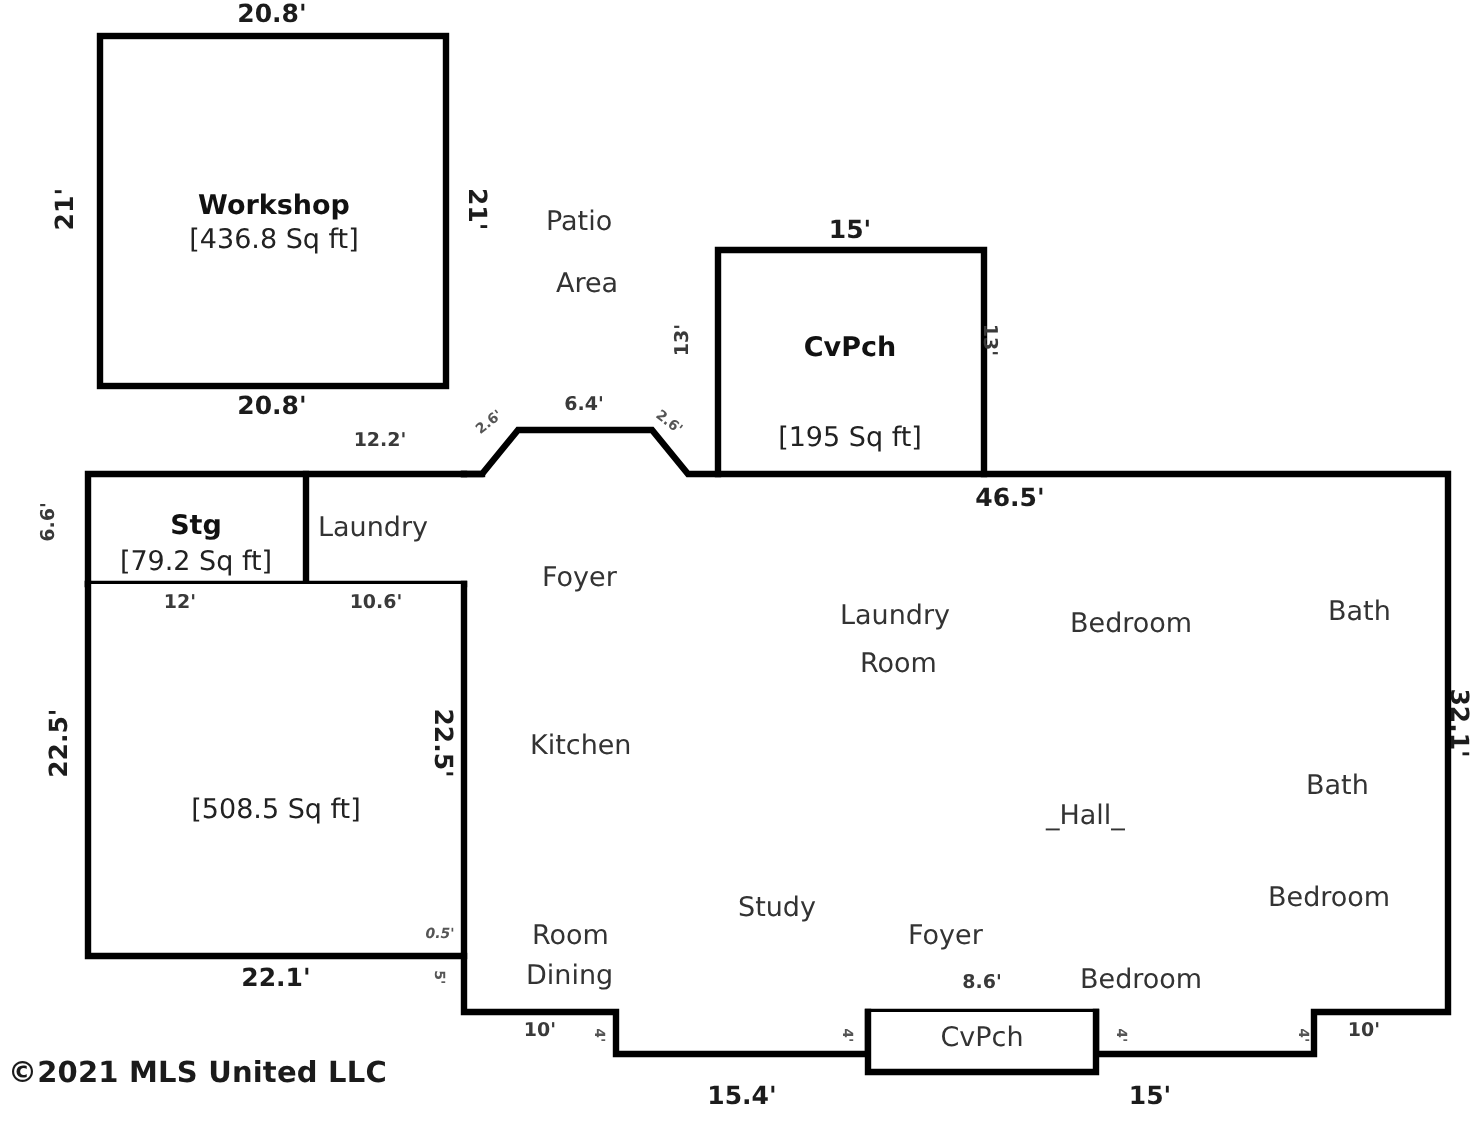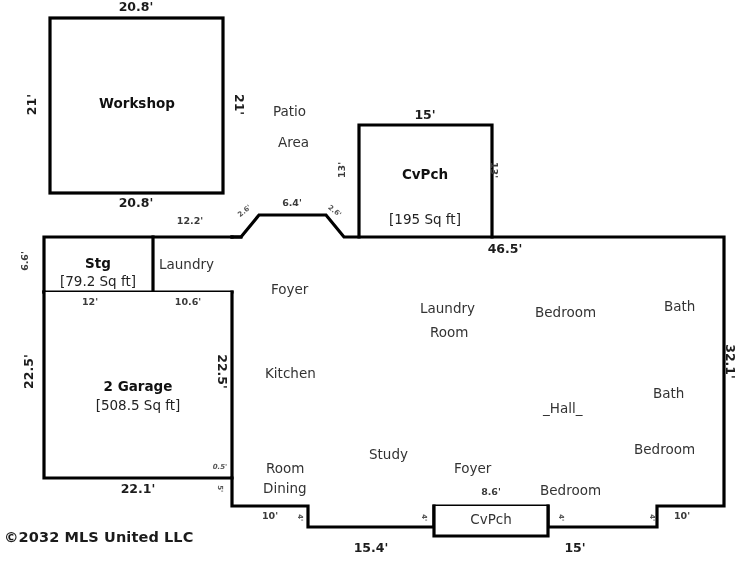--- a/index.html
+++ b/index.html
@@ -139,20 +139,21 @@
     <rect class="room-fill" x="434" y="506" width="114" height="30"></rect>
     <path class="wall" d="M 434 506 L 434 536 L 548 536 L 548 506"></path>
 
   </svg>
 
   <div class="lbl dim ctr" style="left:106px; top:0px; width:60px;">20.8'</div>
   <div class="lbl dim ctr" style="left:106px; top:196px; width:60px;">20.8'</div>
   <div class="lbl dim rot-ccw ctr" style="left:12px; top:98px; width:40px;">21'</div>
   <div class="lbl dim rot-cw ctr" style="left:219px; top:98px; width:40px;">21'</div>
   <div class="lbl room-name bold ctr" style="left:77px; top:96px; width:120px;">Workshop</div>
+  <div class="lbl room-area ctr" style="left:77px; top:113px; width:120px;">[436.8 Sq ft]</div>
 
   <div class="lbl room-name" style="left:273px; top:104px;">Patio</div>
   <div class="lbl room-name" style="left:278px; top:135px;">Area</div>
 
   <div class="lbl dim ctr" style="left:395px; top:108px; width:60px;">15'</div>
   <div class="lbl dim-sm rot-ccw ctr" style="left:326px; top:165px; width:32px;">13'</div>
   <div class="lbl dim-sm rot-cw ctr" style="left:478px; top:165px; width:32px;">13'</div>
   <div class="lbl room-name bold ctr" style="left:365px; top:167px; width:120px;">CvPch</div>
   <div class="lbl room-area ctr" style="left:365px; top:187px; width:120px;margin-top:25px;">[195 Sq ft]</div>
 
@@ -165,21 +166,20 @@
 
   <div class="lbl dim-sm rot-ccw ctr" style="left:8px; top:256px; width:34px;">6.6'</div>
   <div class="lbl room-name bold ctr" style="left:58px; top:256px; width:80px;">Stg</div>
   <div class="lbl room-area ctr" style="left:48px; top:274px; width:100px;">[79.2 Sq ft]</div>
   <div class="lbl room-name" style="left:159px; top:257px;">Laundry</div>
 
   <div class="lbl dim-sm ctr" style="left:70px; top:297px; width:40px;">12'</div>
   <div class="lbl dim-sm ctr" style="left:165px; top:297px; width:46px;">10.6'</div>
   <div class="lbl dim rot-ccw ctr" style="left:6px; top:365px; width:46px;">22.5'</div>
   <div class="lbl dim rot-cw ctr" style="left:199px; top:365px; width:46px;">22.5'</div>
-  <div class="lbl room-name bold ctr" style="left:78px; top:379px; width:120px;">2 Garage</div>
   <div class="lbl room-area ctr" style="left:78px; top:398px; width:120px;">[508.5 Sq ft]</div>
   <div class="lbl dim ctr" style="left:105px; top:482px; width:66px;">22.1'</div>
   <div class="lbl dim-xs ctr" style="left:208px; top:464px; width:24px;font-style:italic;">0.5'</div>
   <div class="lbl dim-xs rot-cw ctr" style="left:209px; top:485px; width:20px;">5'</div>
 
   <div class="lbl room-name" style="left:271px; top:282px;">Foyer</div>
   <div class="lbl room-name" style="left:265px; top:366px;">Kitchen</div>
   <div class="lbl room-name" style="left:263px; top:437px;margin-top:44px;">Dining</div>
   <div class="lbl room-name" style="left:266px; top:461px;">Room</div>
 
@@ -189,31 +189,31 @@
   <div class="lbl room-name" style="left:369px; top:447px;">Study</div>
   <div class="lbl room-name" style="left:454px; top:461px;">Foyer</div>
 
   <div class="lbl room-name" style="left:535px; top:305px;">Bedroom</div>
   <div class="lbl room-name" style="left:540px; top:483px;">Bedroom</div>
   <div class="lbl room-name" style="left:634px; top:442px;">Bedroom</div>
 
   <div class="lbl room-name" style="left:664px; top:299px;">Bath</div>
   <div class="lbl room-name" style="left:653px; top:386px;">Bath</div>
 
-  <div class="lbl room-name" style="left:543px; top:401px;">_Hall_</div>
+  <div class="lbl room-name" style="left:523px; top:401px;">_Hall_</div>
 
   <div class="lbl dim-sm ctr" style="left:466px; top:487px; width:50px;">8.6'</div>
   <div class="lbl room-name ctr" style="left:434px; top:512px; width:114px;">CvPch</div>
 
   <div class="lbl dim-sm ctr" style="left:252px; top:511px; width:36px;">10'</div>
   <div class="lbl dim-xs rot-cw ctr" style="left:288px; top:514px; width:22px;">4'</div>
   <div class="lbl dim ctr" style="left:336px; top:541px; width:70px;">15.4'</div>
 
   <div class="lbl dim-xs rot-cw ctr" style="left:412px; top:514px; width:22px;">4'</div>
   <div class="lbl dim-xs rot-cw ctr" style="left:549px; top:514px; width:22px;">4'</div>
 
   <div class="lbl dim ctr" style="left:540px; top:541px; width:70px;">15'</div>
   <div class="lbl dim-xs rot-cw ctr" style="left:640px; top:514px; width:22px;">4'</div>
   <div class="lbl dim-sm ctr" style="left:664px; top:511px; width:36px;">10'</div>
 
-  <div class="copyright">©2032 MLS United LLC</div>
+  <div class="copyright">©2021 MLS United LLC</div>
 
 </div>
 
 </body></html>

